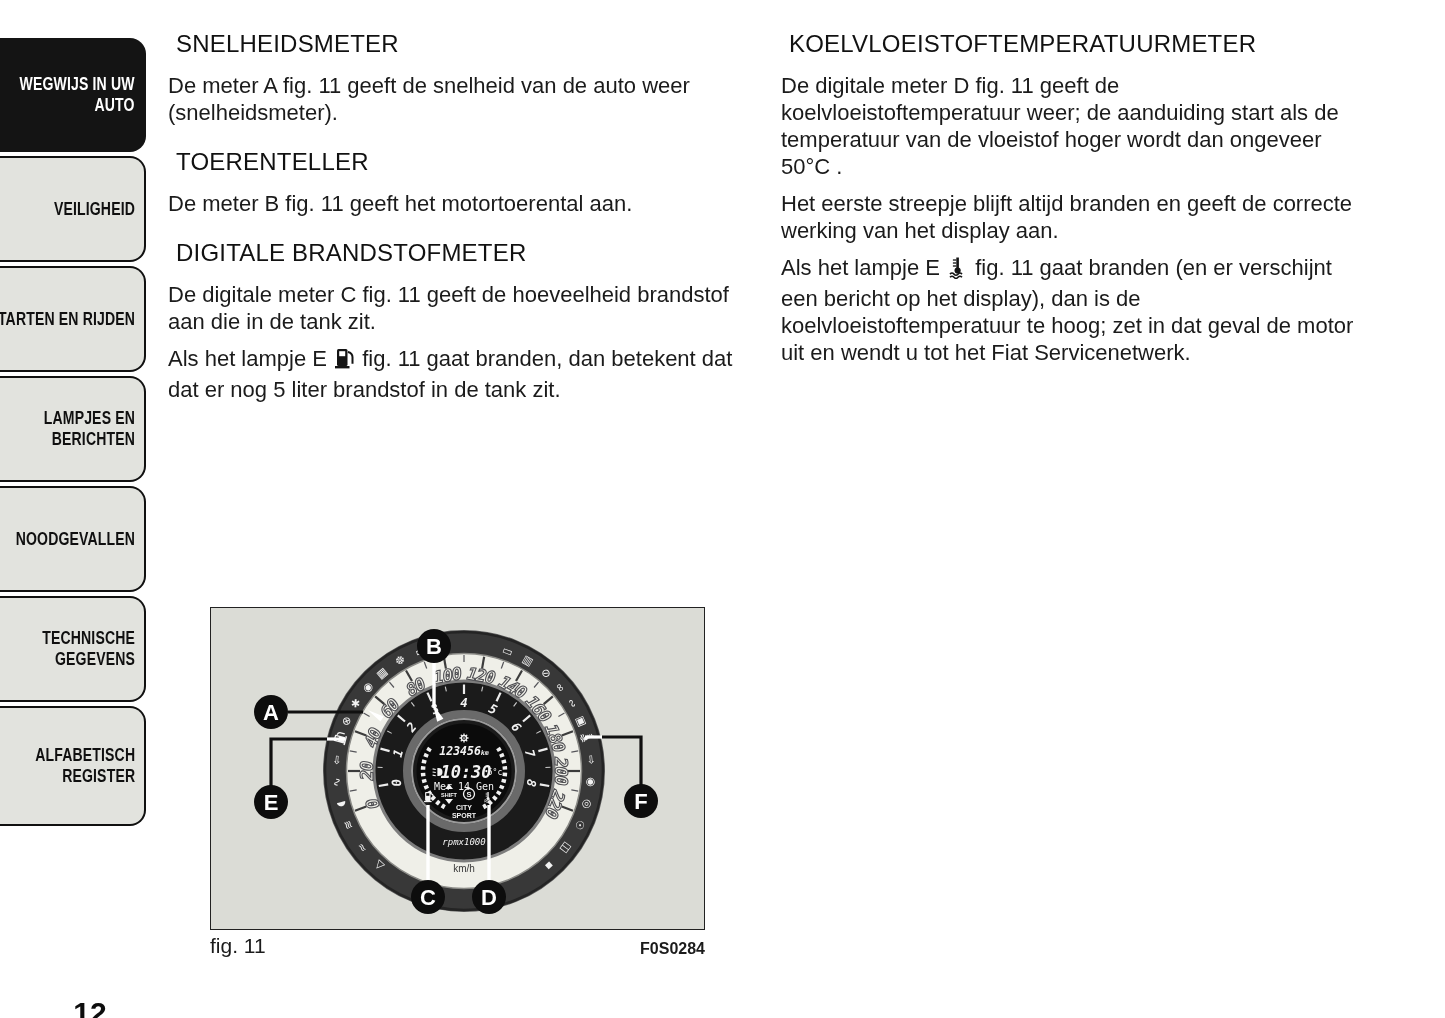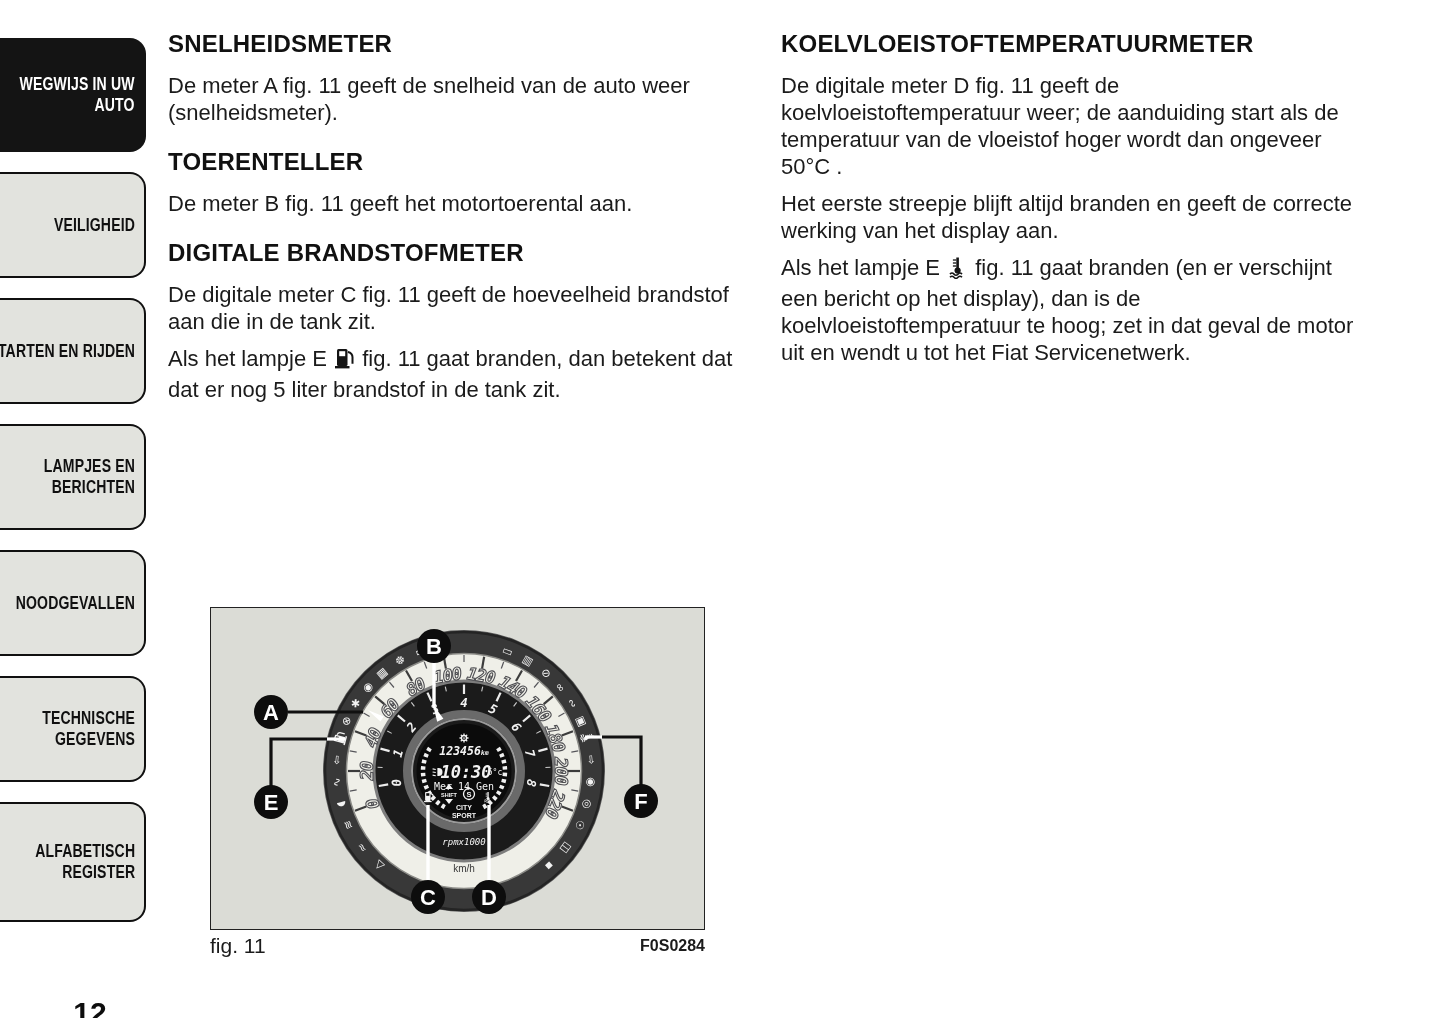--- a/index.html
+++ b/index.html
@@ -1,46 +1,46 @@
 <!DOCTYPE html>
 <html><head>
 <meta charset="utf-8">
 <style>
   html,body{margin:0;padding:0;background:#fff;}
   .page{position:relative;width:1445px;height:1018px;background:#ffffff;overflow:hidden;
         font-family:"Liberation Sans",sans-serif;color:#1b1b1b;}
   
   #sidebar{position:absolute;left:0;top:38px;width:146px;}
-  .tab{box-sizing:border-box;width:146px;height:106px;margin-bottom:20px;
+  .tab{box-sizing:border-box;width:146px;height:106px;margin-bottom:4px;
        background:#e2e3de;border:2.5px solid #101010;border-left:none;
        border-radius:0 16px 16px 0;display:flex;align-items:center;justify-content:flex-end;
        padding-right:9px;}
   .tab:first-child{height:114px;}
   .tab:last-child{height:120px;}
   .tab.active{background:#141414;border-color:#141414;}
   .tab .tab-label{display:inline-block;transform:scaleX(.78);transform-origin:100% 50%;
        font-weight:bold;font-size:18px;line-height:21px;text-align:right;color:#101010;
        letter-spacing:.2px;white-space:nowrap;}
   .tab.active .tab-label{color:#ffffff;}
   .page-num{position:absolute;left:55px;top:996px;width:70px;text-align:center;
        font-size:30px;font-weight:bold;color:#0d0d0d;}
   
   .col{position:absolute;top:30px;width:592px;}
   #col-left{left:168px;}
   #col-right{left:781px;width:580px;}
-  .col h2{font-size:24px;line-height:28px;font-weight:bold;color:#111;
-          margin:22px 0 14px 0;letter-spacing:.2px;}
+  .col h2{font-size:24px;line-height:28px;font-weight:normal;color:#111;
+          margin:22px 0 14px 8px;letter-spacing:.2px;}
   .col h2:first-child{margin-top:0;}
   .col p{font-size:22px;line-height:27px;margin:0 0 10px 0;}
   .inline-icon{display:inline-block;vertical-align:-4px;margin:0 1px;}
   
   figure{position:absolute;left:210px;top:607px;margin:0;width:495px;}
   .figbox{box-sizing:border-box;width:495px;height:323px;background:#dbdcd6;
           border:1.5px solid #222;}
-  figcaption{display:flex;justify-content:space-between;align-items:center;margin-top:4px;}
+  figcaption{display:flex;justify-content:space-between;align-items:flex-end;margin-top:4px;}
   .figcap{font-size:21px;color:#1b1b1b;}
   .figcode{font-size:16px;font-weight:bold;color:#1b1b1b;}
   svg text{user-select:none;}
   .ring-ic{font-family:"DejaVu Sans",sans-serif;font-size:11px;fill:#f2f2f2;}
   .spd{font-family:"DejaVu Sans Mono",monospace;font-style:italic;font-weight:bold;
        font-size:17px;fill:none;stroke:#4e4e52;stroke-width:1.1;letter-spacing:-1px;}
   .tac{font-family:"DejaVu Sans Mono",monospace;font-style:italic;font-weight:bold;
        font-size:12.5px;fill:#f2f2f2;}
   .disp{font-family:"DejaVu Sans Mono",monospace;fill:#f4f4f4;}
   .callout-letter{font-family:"Liberation Sans",sans-serif;font-weight:bold;font-size:22px;

